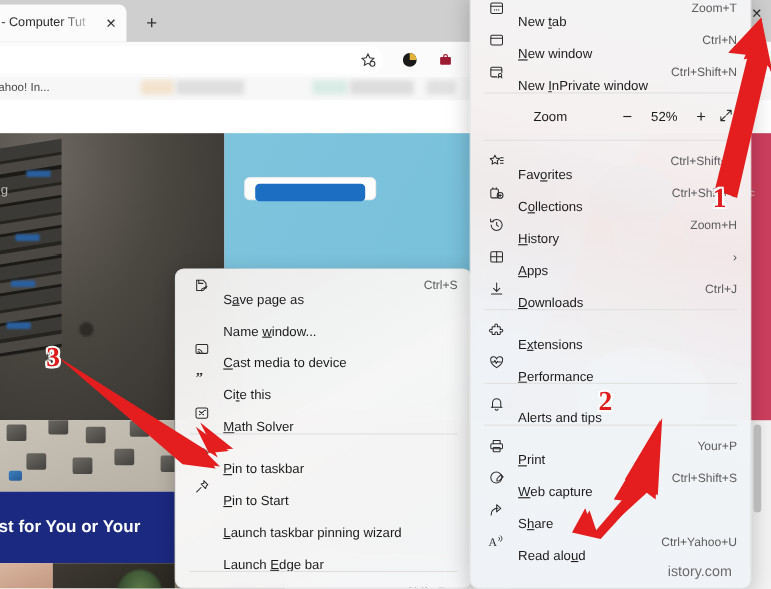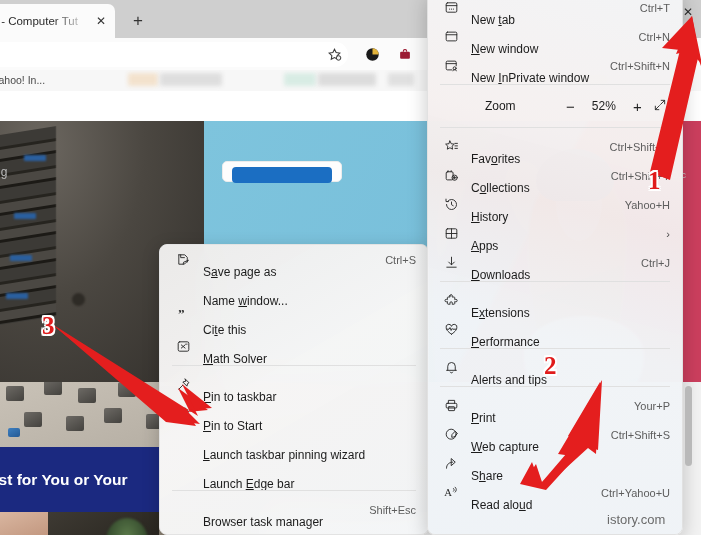--- a/index.html
+++ b/index.html
@@ -453,20 +453,31 @@
         <span class="mi-accel">Ctrl+S</span>
       </div>
       <div class="mi">
         <span class="mi-ico">
           <span style="display:block;width:15px;height:15px;"></span>
         </span>
         <span class="mi-label">Name <u>w</u>indow...</span>
       </div>
       <div class="mi">
         <span class="mi-ico">
+          <svg width="15" height="15" viewBox="0 0 24 24" fill="none" stroke="#2b2b2b" stroke-width="1.5" stroke-linecap="round" stroke-linejoin="round">
+            <rect x="3.5" y="5" width="17" height="13" rx="1.6"></rect>
+            <path d="M6.5 15.5a2.8 2.8 0 012.8 2.8"></path>
+            <path d="M6.5 12.3a6 6 0 016 6"></path>
+            <circle cx="6.7" cy="18.2" r=".8" fill="#2b2b2b" stroke="none"></circle>
+          </svg>
+        </span>
+        <span class="mi-label"><u>C</u>ast media to device</span>
+      </div>
+      <div class="mi">
+        <span class="mi-ico">
           <svg width="15" height="15" viewBox="0 0 24 24">
             <text x="3" y="13" font-family="Liberation Serif, serif" font-size="21" font-weight="bold" fill="#2b2b2b">”</text>
           </svg>
         </span>
         <span class="mi-label">Ci<u>t</u>e this</span>
       </div>
       <div class="mi">
         <span class="mi-ico">
           <svg width="15" height="15" viewBox="0 0 24 24" fill="none" stroke="#2b2b2b" stroke-width="1.5" stroke-linecap="round" stroke-linejoin="round">
             <rect x="3.5" y="4.5" width="17" height="15" rx="2.4"></rect>
@@ -522,21 +533,21 @@
         <span class="mi-ico">
           <svg width="15" height="15" viewBox="0 0 24 24" fill="none" stroke="#2b2b2b" stroke-width="1.5" stroke-linecap="round" stroke-linejoin="round">
             <rect x="3.5" y="4.5" width="17" height="15" rx="2"></rect>
             <path d="M3.5 9h17"></path>
             <circle cx="9" cy="14.5" r=".9" fill="#2b2b2b" stroke="none"></circle>
             <circle cx="12" cy="14.5" r=".9" fill="#2b2b2b" stroke="none"></circle>
             <circle cx="15" cy="14.5" r=".9" fill="#2b2b2b" stroke="none"></circle>
           </svg>
         </span>
         <span class="mi-label">New <u>t</u>ab</span>
-        <span class="mi-accel">Ctrl+T</span>
+        <span class="mi-accel">Zoom+T</span>
       </div>
       <div class="mi">
         <span class="mi-ico">
           <svg width="15" height="15" viewBox="0 0 24 24" fill="none" stroke="#2b2b2b" stroke-width="1.5" stroke-linecap="round" stroke-linejoin="round">
             <rect x="3.5" y="5" width="17" height="14" rx="2"></rect>
             <path d="M3.5 9.2h17"></path>
           </svg>
         </span>
         <span class="mi-label"><u>N</u>ew window</span>
         <span class="mi-accel">Ctrl+N</span>
@@ -588,21 +599,21 @@
       </div>
       <div class="mi">
         <span class="mi-ico">
           <svg width="15" height="15" viewBox="0 0 24 24" fill="none" stroke="#2b2b2b" stroke-width="1.5" stroke-linecap="round" stroke-linejoin="round">
             <path d="M4 12a8 8 0 108-8 8 8 0 00-6.3 3.1"></path>
             <path d="M3.2 3.4v3.9h3.9"></path>
             <path d="M12 8v4.3l2.8 1.7"></path>
           </svg>
         </span>
         <span class="mi-label"><u>H</u>istory</span>
-        <span class="mi-accel">Yahoo+H</span>
+        <span class="mi-accel">Zoom+H</span>
       </div>
       <div class="mi">
         <span class="mi-ico">
           <svg width="15" height="15" viewBox="0 0 24 24" fill="none" stroke="#2b2b2b" stroke-width="1.5" stroke-linecap="round" stroke-linejoin="round">
             <rect x="3.5" y="4.5" width="17" height="15" rx="2"></rect>
             <path d="M12 4.5v15M3.5 12h17"></path>
           </svg>
         </span>
         <span class="mi-label"><u>A</u>pps</span>
         <span class="mi-chev">›</span>

